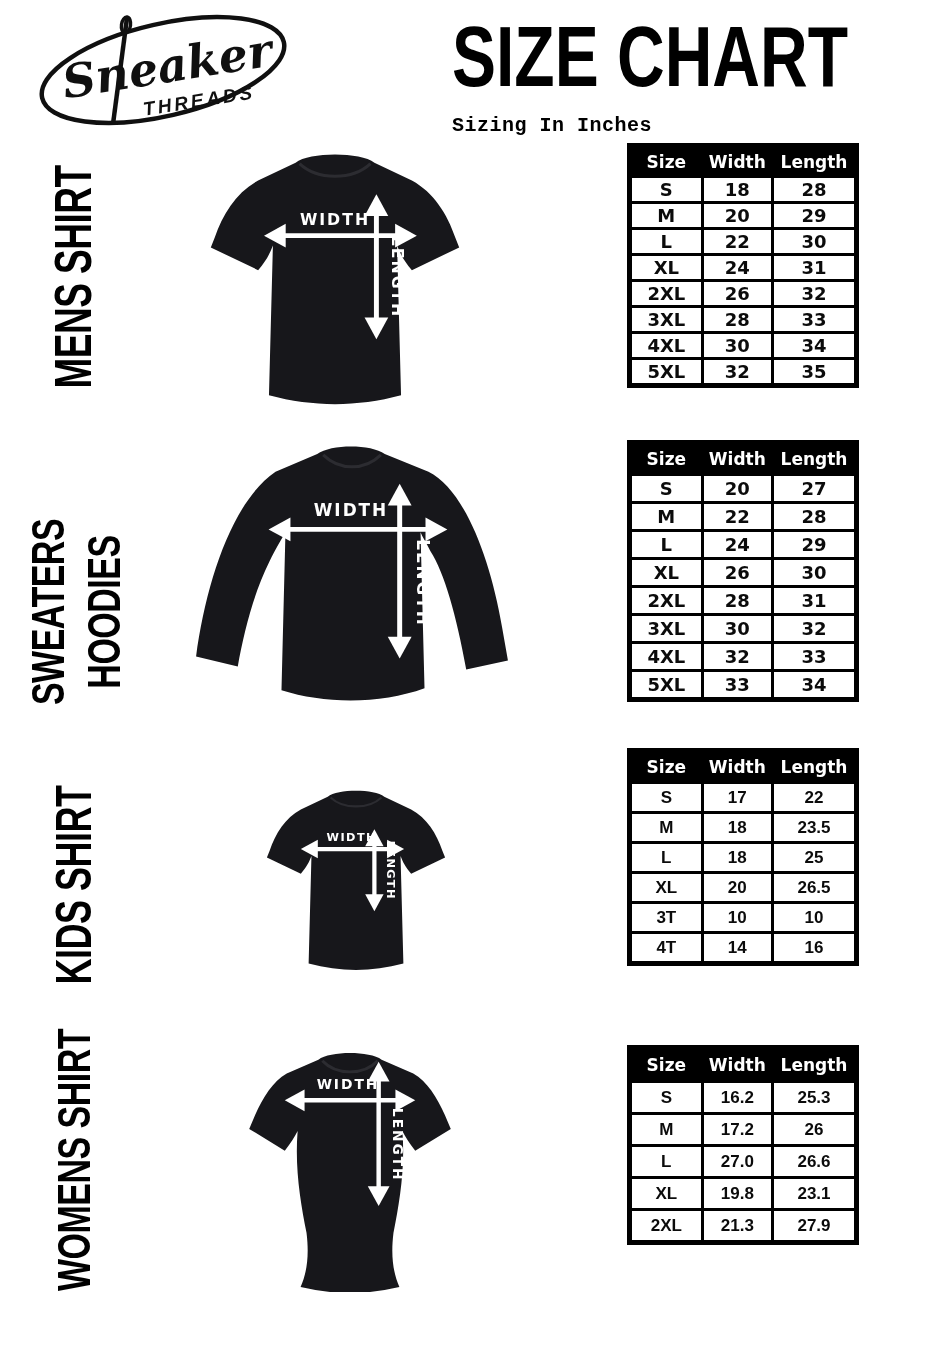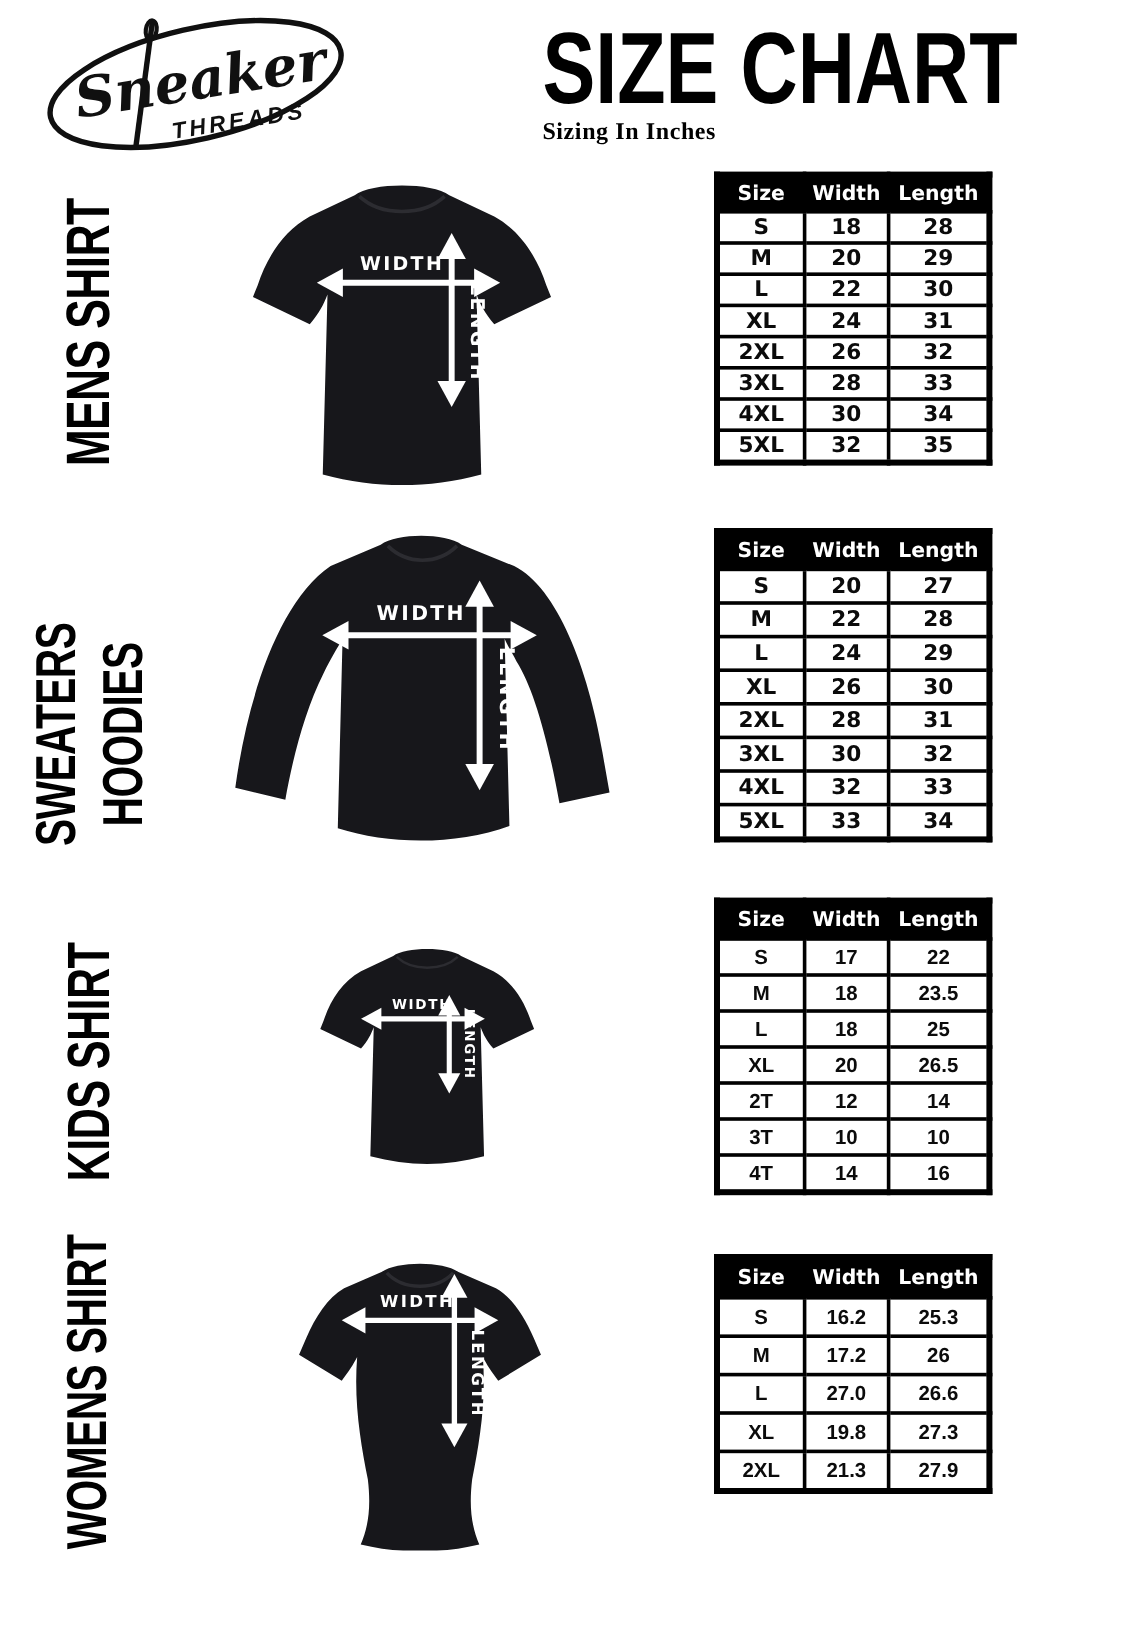--- a/index.html
+++ b/index.html
@@ -5,40 +5,40 @@
   html,body{margin:0;padding:0;background:#ffffff;}
   .page{position:relative;width:936px;height:1368px;background:#ffffff;overflow:hidden;
         font-family:"Liberation Sans",sans-serif;color:#000;}
 
   
   .logo{position:absolute;left:30px;top:6px;width:265px;height:122px;}
   .title-block{position:absolute;left:452px;top:14px;width:470px;text-align:left;}
   .page-title{font-family:"Liberation Sans",sans-serif;font-weight:bold;font-size:66px;
               letter-spacing:0px;transform:scaleY(1.28);transform-origin:center top;
               white-space:nowrap;line-height:1;}
-  .page-subtitle{margin-top:19px;font-size:20px;font-weight:bold;letter-spacing:.5px;
-                 font-family:Liberation Serif, serif;}
+  .page-subtitle{margin-top:34px;font-size:20px;font-weight:bold;letter-spacing:.5px;
+                 font-family:Liberation Mono, monospace;}
 
   
   .vlabel{position:absolute;width:0;height:0;}
   .vlabel .vtext{position:absolute;left:0;top:0;transform:translate(-50%,-50%) rotate(-90deg) scaleY(1.38);
                  font-weight:bold;white-space:nowrap;letter-spacing:-.5px;
                  font-family:"Liberation Sans",sans-serif;}
 
   
   .garment{position:absolute;}
   .garment svg{display:block;width:100%;height:100%;}
   .gfill{fill:#17171b;}
   .collar{fill:none;stroke:#2c2c31;stroke-width:3;}
   .arrow-line{stroke:#ffffff;fill:none;}
   .arrow-head{fill:#ffffff;}
   .arrow-label{fill:#ffffff;font-weight:bold;font-family:"DejaVu Sans",sans-serif;letter-spacing:2px;}
 
   
-  table.size-table{position:absolute;left:595px;width:232px;border-collapse:collapse;
+  table.size-table{position:absolute;left:627px;width:232px;border-collapse:collapse;
                    border:5px solid #000;background:#fff;table-layout:fixed;text-align:center;}
   table.size-table th{background:#000;color:#fff;font-weight:bold;border:3px solid #000;padding:0;}
   table.size-table td{border:3px solid #000;font-weight:bold;color:#0b0b0b;padding:0;}
   table.size-table col.c-size{width:32%;} table.size-table col.c-width{width:31%;} table.size-table col.c-length{width:37%;}
 
   .t-round th,.t-round td{font-family:"DejaVu Sans",sans-serif;}
   .t-plain th{font-family:"DejaVu Sans",sans-serif;}
   .t-plain td{font-family:"Liberation Sans",sans-serif;}
 
   .t-mens th{height:27px;font-size:17px;}   .t-mens td{height:23px;font-size:18px;}
@@ -286,25 +286,20 @@
           <td>L</td>
           <td>18</td>
           <td>25</td>
         </tr>
         <tr>
           <td>XL</td>
           <td>20</td>
           <td>26.5</td>
         </tr>
         <tr>
-          <td>2T</td>
-          <td>12</td>
-          <td>14</td>
-        </tr>
-        <tr>
           <td>3T</td>
           <td>10</td>
           <td>10</td>
         </tr>
         <tr>
           <td>4T</td>
           <td>14</td>
           <td>16</td>
         </tr>
       </tbody>
@@ -361,21 +356,21 @@
           <td>26</td>
         </tr>
         <tr>
           <td>L</td>
           <td>27.0</td>
           <td>26.6</td>
         </tr>
         <tr>
           <td>XL</td>
           <td>19.8</td>
-          <td>27.3</td>
+          <td>23.1</td>
         </tr>
         <tr>
           <td>2XL</td>
           <td>21.3</td>
           <td>27.9</td>
         </tr>
       </tbody>
   </table>
 
 </div>

